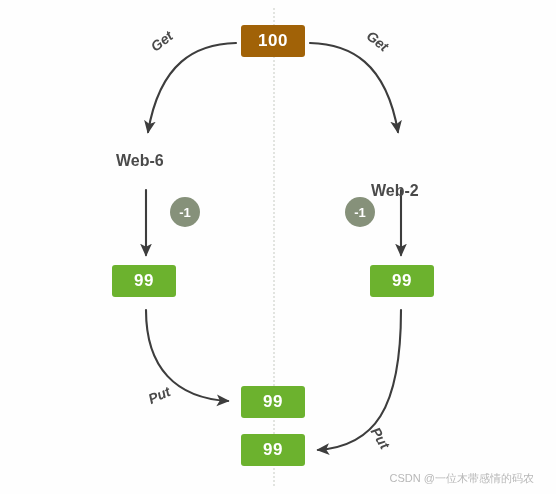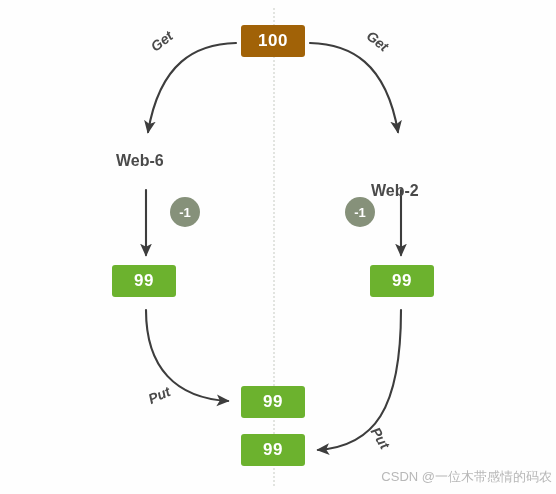--- a/index.html
+++ b/index.html
@@ -64,23 +64,23 @@
     position: absolute;
     color: #4a4a4a;
     font-size: 14px;
     font-weight: bold;
     font-style: italic;
     white-space: nowrap;
     z-index: 5;
   }
   #watermark {
     position: absolute;
-    right: 4px;
+    right: 22px;
     bottom: 8px;
-    font-size: 13px;
+    font-size: 11px;
     color: #b8b8b8;
     white-space: nowrap;
     z-index: 6;
   }
   .divider-line {
     position: absolute;
     top: 8px;
     height: 478px;
     width: 0;
     border-left: 2px dotted #e2e4e0;

